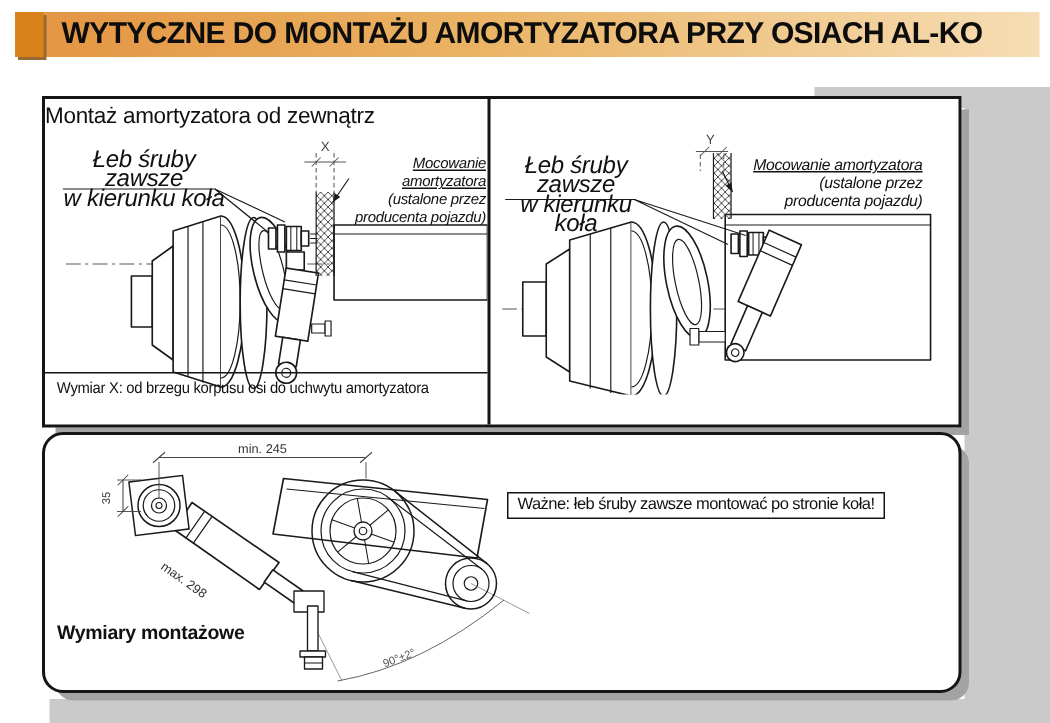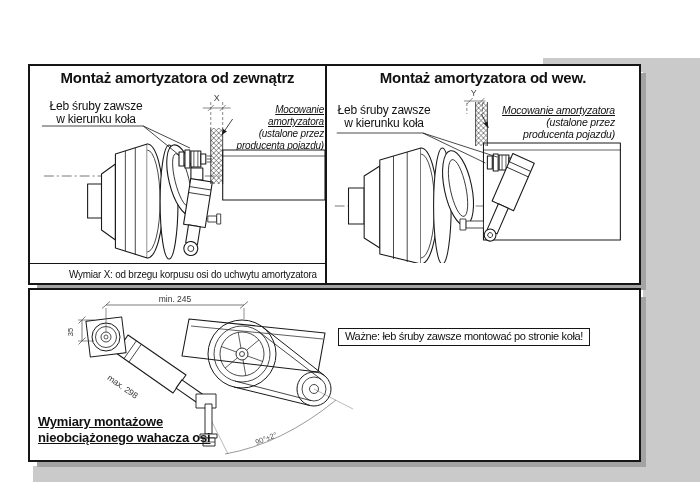--- a/index.html
+++ b/index.html
@@ -10,54 +10,58 @@
   #title-bar{position:absolute;left:10px;top:8px;width:683px;height:30px;
     background:linear-gradient(90deg,#e39441 0%,#eab364 45%,#f6ddb4 100%);}
   #title-accent{position:absolute;left:0;top:0;width:19px;height:30px;background:#d8821c;
     box-shadow:2px 2px 0 0 #9a6a33;}
   #title-text{position:absolute;left:31px;top:50%;transform:translateY(-50%);
     font-size:20px;font-weight:bold;letter-spacing:-0.4px;white-space:nowrap;color:#0d0d0d;}
   
   .box{position:absolute;background:#fff;border:2px solid #151515;
        box-shadow:7px 7px 0 -2px #a3a3a3;}
   #top-box{left:28px;top:64px;width:609px;height:217px;display:flex;}
-  #bottom-box{left:28px;top:288px;width:609px;height:170px;}
+  #bottom-box{left:28px;top:288px;width:609px;height:170px;border-radius:14px;}
   .panel{position:relative;height:100%;}
   #panel-left{width:295px;border-right:2px solid #151515;}
   #panel-right{flex:1;}
-  .panel-header{position:absolute;top:3px;left:0;right:0;text-align:center;
-    font-size:15px;font-weight:bold;letter-spacing:-0.2px;}
-  .small-label{position:absolute;font-size:12px;line-height:13px;text-align:center;
-    letter-spacing:-0.2px;}
+  .panel-header{position:absolute;top:3px;left:0;right:0;
+    font-size:15px;font-weight:normal;letter-spacing:-0.2px;}
+  .small-label{position:absolute;font-size:16px;line-height:13px;text-align:center;
+    letter-spacing:-0.2px;font-style:italic;}
   .mount-label{position:absolute;font-size:10px;line-height:12px;text-align:right;
     letter-spacing:-0.2px;font-style:italic;}
   .u{text-decoration:underline;text-underline-offset:1px;}
-  .caption{position:absolute;bottom:0;left:0;right:0;height:19px;border-top:1.5px solid #151515;
-    display:flex;align-items:center;justify-content:flex-end;font-size:10.5px;white-space:nowrap;}
+  .caption{position:absolute;bottom:15px;left:0;right:0;height:19px;border-top:1.5px solid #151515;
+    display:flex;align-items:center;justify-content:flex-start;font-size:10.5px;white-space:nowrap;}
   .caption>span{display:inline-block;transform:scaleX(.94);letter-spacing:-0.2px;}
   .caption>span.tight{transform:scaleX(.88);}
   .drawing{position:absolute;}
   #arm-label{position:absolute;left:8px;top:124px;font-size:13px;font-weight:bold;
-    line-height:16px;letter-spacing:-0.2px;text-decoration:underline;}
+    line-height:16px;letter-spacing:-0.2px;}
   #warn-col{position:absolute;left:308px;top:38px;width:300px;display:flex;
     flex-direction:row;align-items:flex-start;gap:3px;}
   .warn{border:1.5px solid #151515;background:#fff;font-size:11px;line-height:13px;
     padding:1px 6px 2px 6px;white-space:nowrap;letter-spacing:-0.35px;}
   svg text{font-family:"Liberation Sans",sans-serif;}
   .dimtxt{fill:#444;font-size:9px;}
 </style>
 </head>
 <body>
 
 <div id="stage">
 
   <div class="gray" style="left:543px;top:58px;width:157px;height:14px;"></div>
   <div class="gray" style="left:643px;top:58px;width:57px;height:424px;"></div>
   <div class="gray" style="left:33px;top:466px;width:667px;height:16px;"></div>
 
+  <div id="title-bar">
+    <div id="title-accent"></div>
+    <div id="title-text">WYTYCZNE DO MONTAŻU AMORTYZATORA PRZY OSIACH AL-KO</div>
+  </div>
 
   <div class="box" id="top-box">
 
     <div class="panel" id="panel-left">
       <div class="panel-header">Montaż amortyzatora od zewnątrz</div>
 
       <div class="small-label" style="left:8px;top:34px;width:116px;">
         <div>Łeb śruby zawsze</div>
         <div>w kierunku koła</div>
       </div>
@@ -128,21 +132,20 @@
         </g>
         <path d="M193,47 L194.6,40.9 L198.2,43.4 Z" fill="#1a1a1a"></path>
       </svg>
 
       <div class="caption">
         <span>Wymiar X: od brzegu korpusu osi do uchwytu amortyzatora</span>
       </div>
     </div>
 
     <div class="panel" id="panel-right">
-      <div class="panel-header">Montaż amortyzatora od wew.</div>
 
       <div class="small-label" style="left:8px;top:38px;width:98px;">
         <div>Łeb śruby zawsze</div>
         <div>w kierunku koła</div>
       </div>
 
       <div class="mount-label" style="left:152px;top:38px;width:136px;font-size:10.5px;">
         <div class="u">Mocowanie amortyzatora</div>
         <div>(ustalone przez</div>
         <div>producenta pojazdu)</div>
@@ -270,21 +273,20 @@
       </g>
       <path d="M193,162 Q250,152 304,108" stroke="#555" stroke-width="0.6" fill="none"></path>
       <text x="143" y="10" text-anchor="middle" font-size="8.5" fill="#333">min. 245</text>
       <text x="41" y="40" text-anchor="middle" font-size="7.5" fill="#333" transform="rotate(-90 41 40)">35</text>
       <text x="89" y="97" text-anchor="middle" font-size="8.5" fill="#333" transform="rotate(35 89 97)">max. 298</text>
       <text x="235" y="149" text-anchor="middle" font-size="7.5" fill="#555" transform="rotate(-21 235 149)">90°±2°</text>
     </svg>
 
     <div id="arm-label">
       <div>Wymiary montażowe</div>
-      <div>nieobciążonego wahacza osi</div>
     </div>
 
     <div id="warn-col">
       <div class="warn">Ważne: łeb śruby zawsze montować po stronie koła!</div>
     </div>
   </div>
 
 </div>
 
 </body></html>

